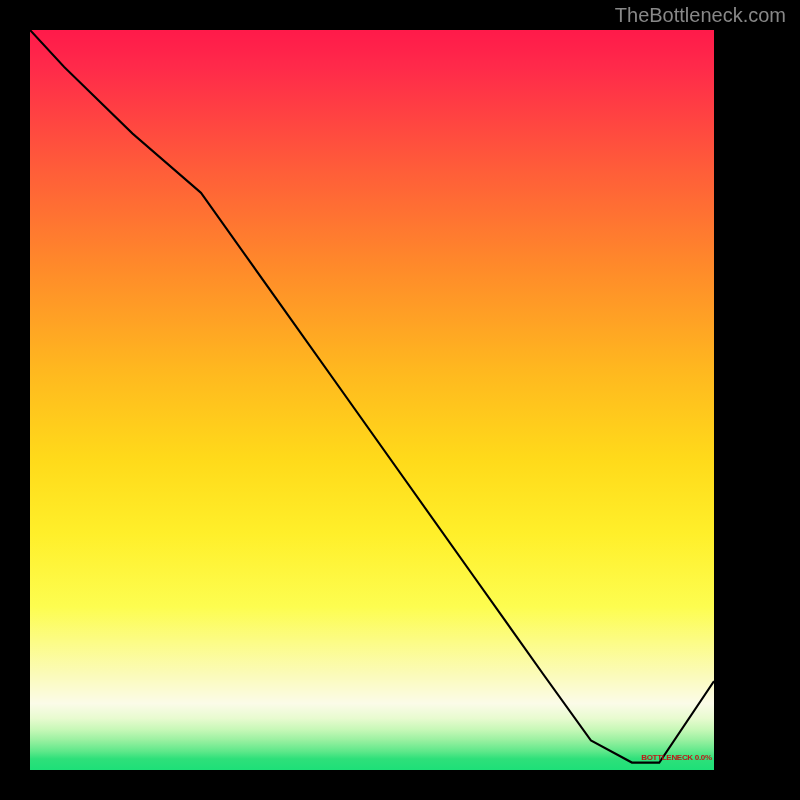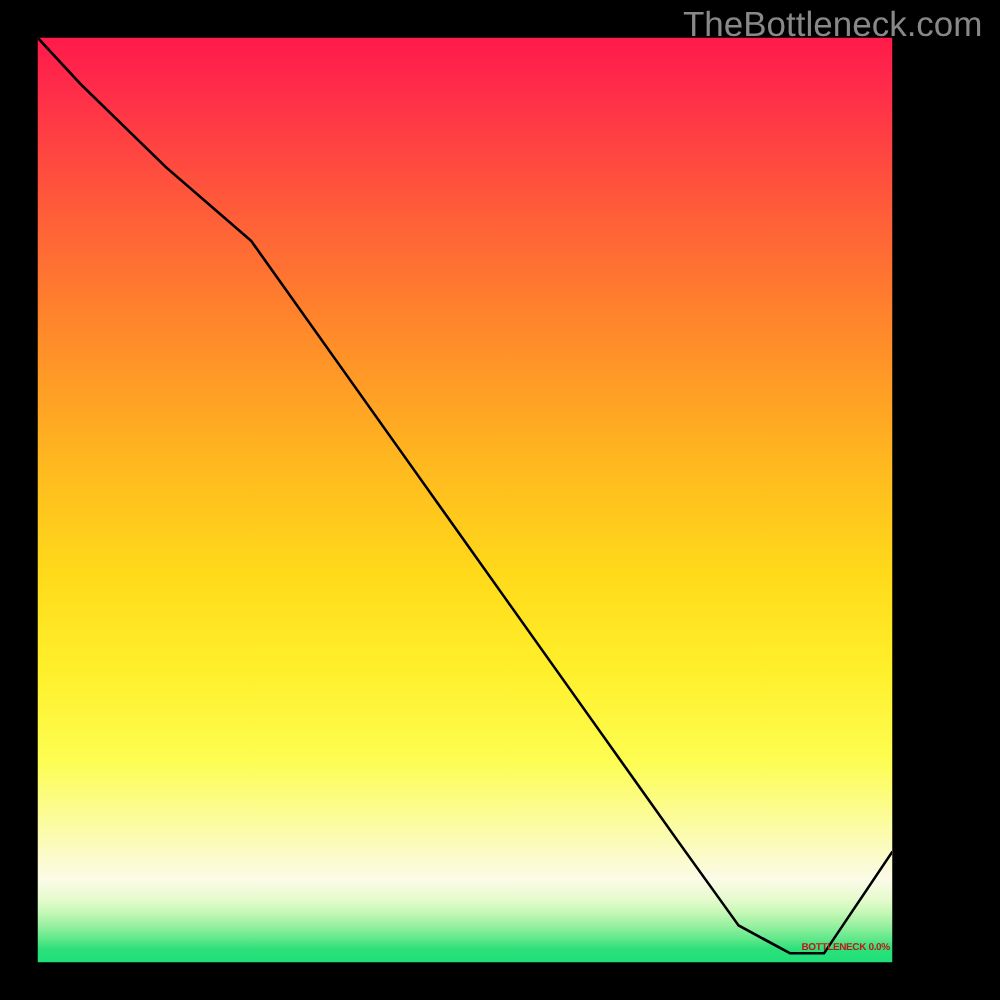--- a/index.html
+++ b/index.html
@@ -9,21 +9,21 @@
     background: #000;
     font-family: Arial, sans-serif;
     position: relative;
     overflow: hidden;
   }
   .watermark {
     position: absolute;
     top: 4px;
     right: 14px;
     color: #888;
-    font-size: 28px;
+    font-size: 20px;
     z-index: 10;
   }
   .plot-frame {
     position: absolute;
     left: 20px;
     top: 30px;
     width: 760px;
     height: 750px;
     background: #000;
   }

